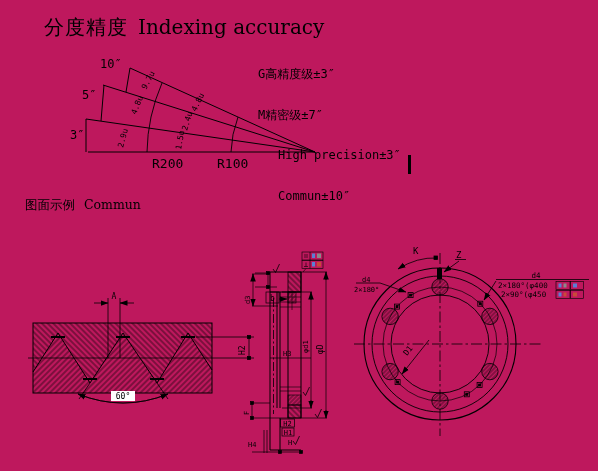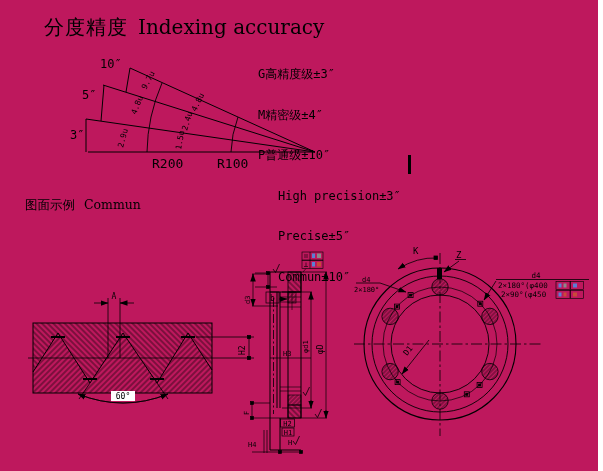--- a/index.html
+++ b/index.html
@@ -22,24 +22,22 @@
 <body>
 
 <div id="page">
 
   <div class="abs" id="title">
     <span class="zh">分度精度</span><span class="en">Indexing accuracy</span>
   </div>
 
   <div class="abs" id="legend">
     <div>G高精度级±3″</div>
-    <div>M精密级±4″</div>
-    <div>P普通级±10″</div>
+    <div>M精密级±7″</div>
     <div class="en">High precision±3″</div>
-    <div class="en">Precise±5″</div>
     <div class="en">Commun±10″</div>
   </div>
 
   <div class="abs" id="section-heading">
     <span class="zh">图面示例</span><span class="en">Commun</span>
   </div>
 
   <svg width="603" height="471" viewBox="0 0 603 471">
     <defs>
       <marker id="ar" viewBox="0 0 8 8" markerWidth="8" markerHeight="8" refX="7.5" refY="4" orient="auto" markerUnits="userSpaceOnUse">

